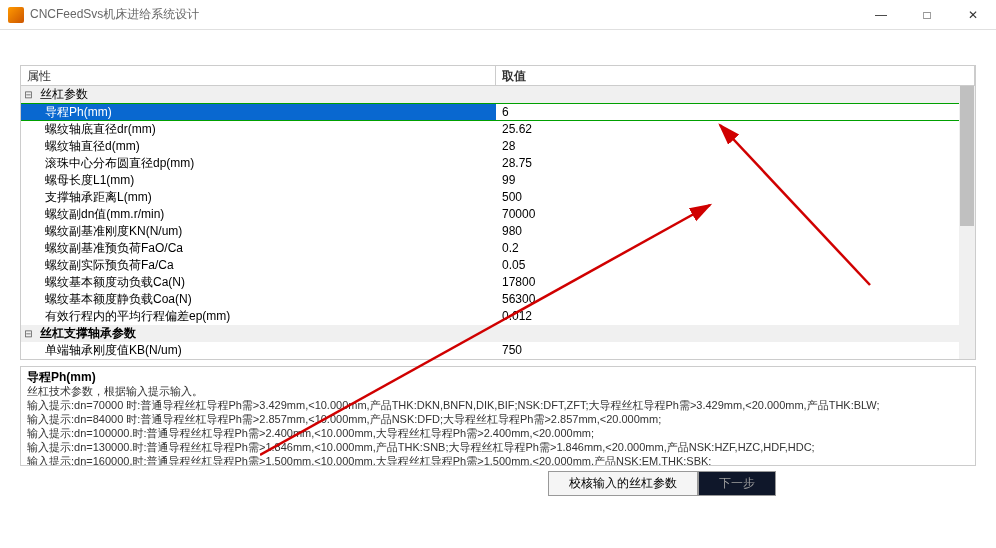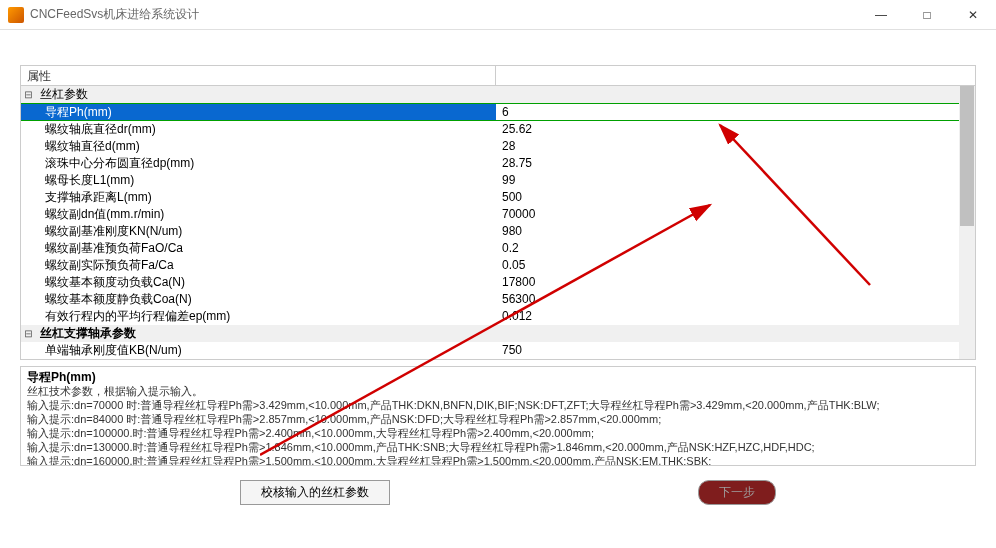--- a/index.html
+++ b/index.html
@@ -58,21 +58,20 @@
     }
     .property-grid {
       border: 1px solid #ccc;
       width: 100%;
       background: #fff;
     }
     .grid-header {
       display: flex;
       height: 20px;
       border-bottom: 1px solid #ccc;
-      flex-direction: column;
     }
     .grid-header-cell {
       padding: 2px 6px;
       font-size: 12px;
       color: #333;
       border-right: 1px solid #ccc;
     }
     .col-name {
       width: 475px;
     }
@@ -156,36 +155,35 @@
     .help-title {
       font-weight: bold;
       font-size: 12px;
     }
     .help-line {
       color: #333;
       white-space: nowrap;
     }
     .button-row {
       display: flex;
-      margin-top: 14px;
+      margin-top: 5px;
       padding: 0 200px 0 220px;
-      justify-content: space-between;
+      justify-content: flex-end;
     }
     .btn {
       padding: 3px 20px;
       font-size: 12px;
       border: 1px solid #999;
       background: #f5f5f5;
       cursor: pointer;
     }
     .btn.disabled {
       color: #a0a0a0;
-      background: #7f1d1d;
+      background: #0f172a;
       cursor: default;
-      border-radius: 11px;
     }
     .arrow {
       position: absolute;
       pointer-events: none;
     }
   </style>
 </head>
 <body>
 
 <div class="titlebar">

